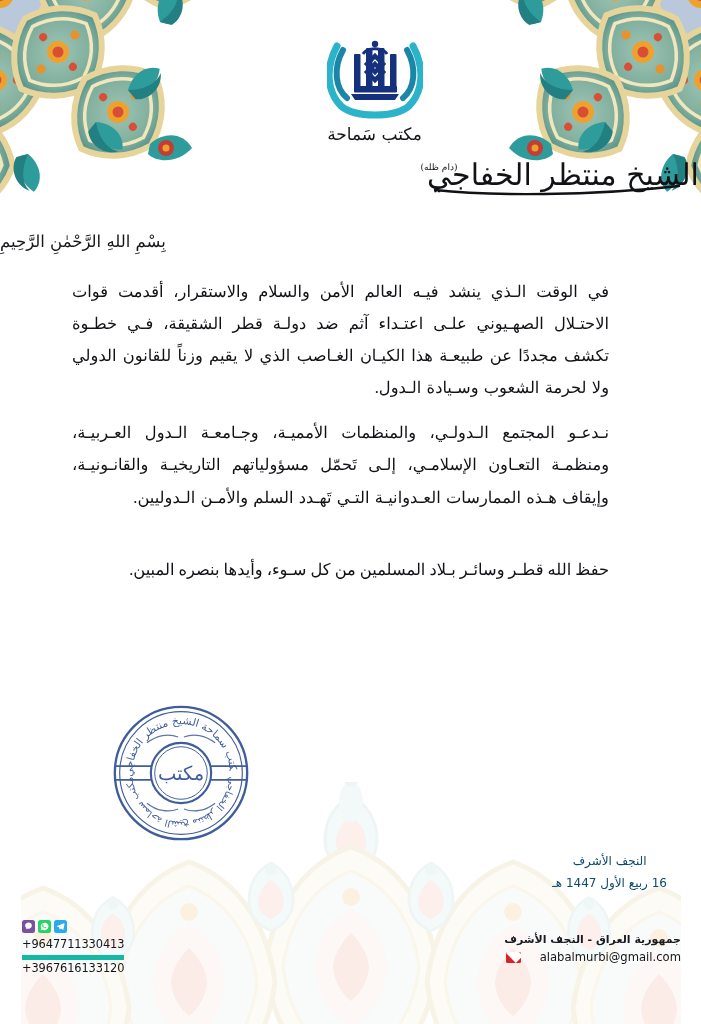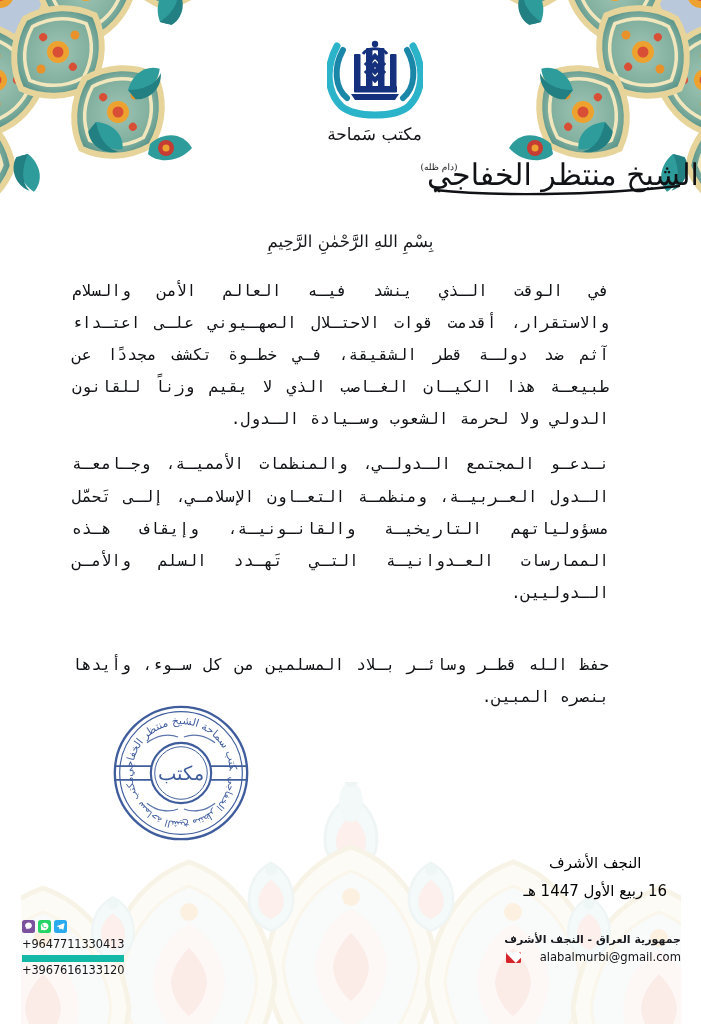--- a/index.html
+++ b/index.html
@@ -54,32 +54,32 @@
 
   .sheikh-name {
     margin-top: 2px;
     display: block;
   }
 
   
   .basmala {
     position: absolute;
     top: 232px; left: 0; right: 0;
-    text-align: center;
+    text-align: left;
     font-family: "DejaVu Serif", serif;
     font-size: 16.5px;
     color: #15161a;
   }
 
   .content {
     position: absolute;
     top: 276px;
     right: 92px;
     left: 72px;
-    font-family: Liberation Mono, monospace;
+    font-family: Liberation Serif, serif;
     font-size: 16.3px;
     color: #111216;
     text-align: justify;
     text-align-last: right;
     line-height: 1.97;
     direction: rtl;
   }
 
   .content p { margin-bottom: 13px; }
   .content p:last-child { margin-bottom: 0; margin-top: 40px; }
@@ -97,22 +97,22 @@
     opacity: .9;
   }
 
   
   .datestamp {
     position: absolute;
     top: 850px;
     right: 34px;
     text-align: center;
     font-family: "DejaVu Sans", sans-serif;
-    font-size: 15px;
-    color: #000000;
+    font-size: 12px;
+    color: #0c4a6e;
     line-height: 1.85;
     direction: rtl;
     margin-left: 40px;
   }
 
   
   .contact-block {
     position: absolute;
     left: 22px;
     top: 920px;
@@ -137,21 +137,21 @@
   .phones {
     font-family: "DejaVu Sans", sans-serif;
     font-size: 11.4px;
     color: #15161a;
     letter-spacing: -.1px;
     line-height: 1.55;
   }
 
   .phone-1 {
     padding-bottom: 1px;
-    border-bottom: 7px solid #14b8a6;
+    border-bottom: 5px solid #14b8a6;
     display: inline-block;
   }
 
   .footer-right {
     position: absolute;
     right: 20px;
     top: 933px;
     text-align: right;
     direction: rtl;
   }

